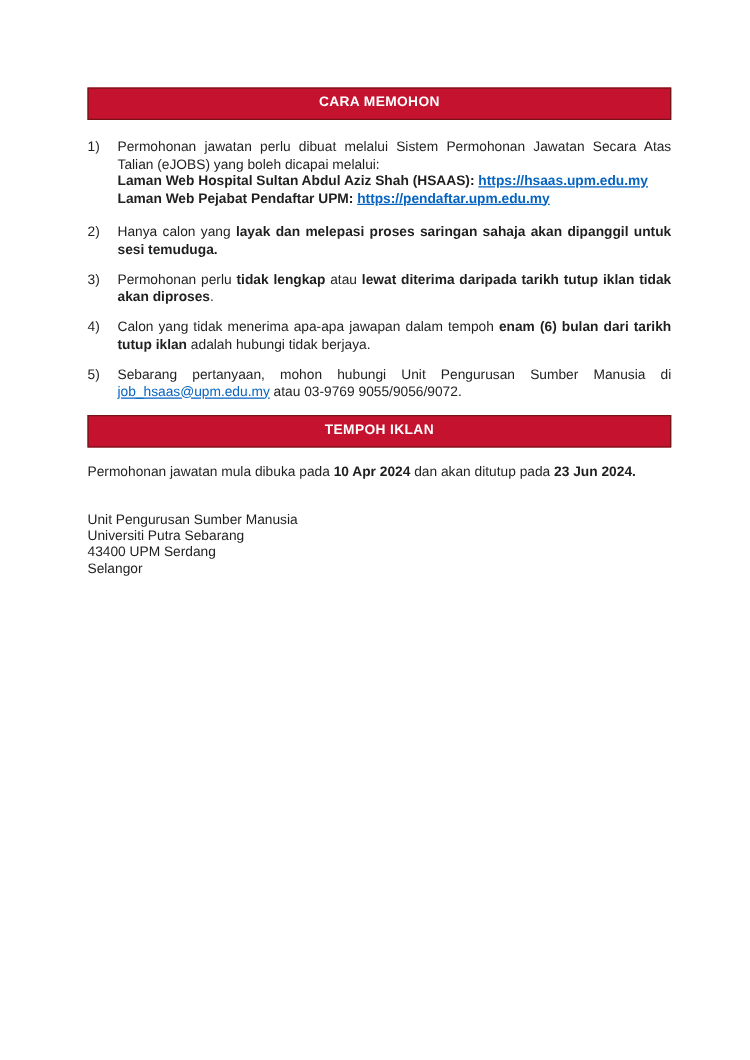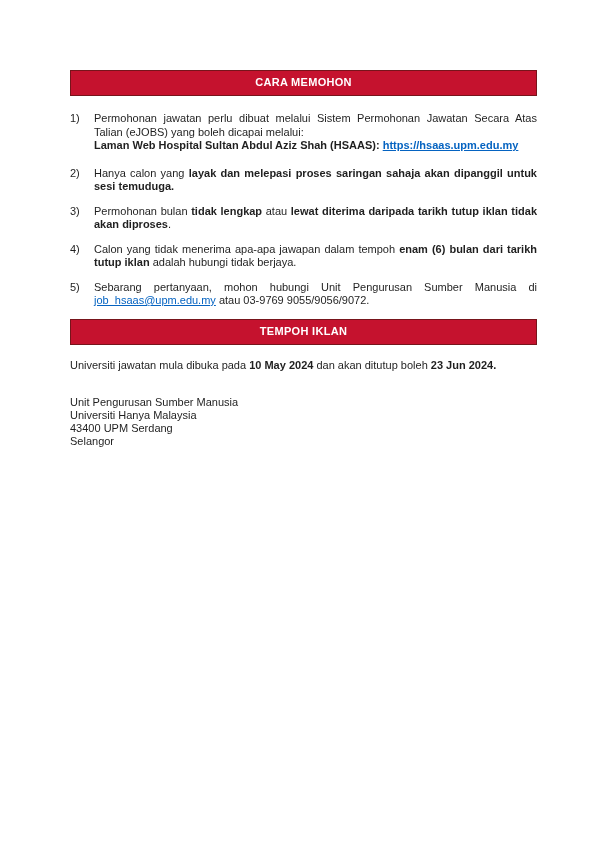--- a/index.html
+++ b/index.html
@@ -52,52 +52,53 @@
   </div>
 
   <div class="list">
 
     <div class="item mb14">
       <span class="num">1)</span>
       <div class="itxt">
         <div><span>Permohonan jawatan perlu dibuat melalui Sistem Permohonan Jawatan Secara Atas Talian (eJOBS) yang boleh dicapai melalui:</span></div>
         <div class="sub">
           <div class="sub-line"><span class="b">Laman Web Hospital Sultan Abdul Aziz Shah (HSAAS): </span><a class="b lnk">https://hsaas.upm.edu.my</a></div>
+          <div class="sub-line"><span class="b">Laman Web Pejabat Pendaftar UPM: </span><a class="b lnk">https://pendaftar.upm.edu.my</a></div>
         </div>
       </div>
     </div>
 
     <div class="item">
       <span class="num">2)</span>
       <div class="itxt"><span>Hanya calon yang </span><span class="b">layak dan melepasi proses saringan sahaja akan dipanggil untuk sesi temuduga.</span></div>
     </div>
 
     <div class="item">
       <span class="num">3)</span>
-      <div class="itxt"><span>Permohonan bulan </span><span class="b">tidak lengkap</span><span> atau </span><span class="b">lewat diterima daripada tarikh tutup iklan tidak akan diproses</span><span>.</span></div>
+      <div class="itxt"><span>Permohonan perlu </span><span class="b">tidak lengkap</span><span> atau </span><span class="b">lewat diterima daripada tarikh tutup iklan tidak akan diproses</span><span>.</span></div>
     </div>
 
     <div class="item">
       <span class="num">4)</span>
       <div class="itxt"><span>Calon yang tidak menerima apa-apa jawapan dalam tempoh </span><span class="b">enam (6) bulan dari tarikh tutup iklan</span><span> adalah hubungi tidak berjaya.</span></div>
     </div>
 
     <div class="item">
       <span class="num">5)</span>
       <div class="itxt"><span>Sebarang pertanyaan, mohon hubungi Unit Pengurusan Sumber Manusia di </span><a class="lnk">job_hsaas@upm.edu.my</a><span> atau 03-9769 9055/9056/9072.</span></div>
     </div>
 
   </div>
 
   <div class="banner second">
     <span class="label">TEMPOH IKLAN</span>
   </div>
 
-  <p class="date"><span>Universiti jawatan mula dibuka pada </span><span class="b">10 May 2024</span><span> dan akan ditutup boleh </span><span class="b">23 Jun 2024.</span></p>
+  <p class="date"><span>Permohonan jawatan mula dibuka pada </span><span class="b">10 Apr 2024</span><span> dan akan ditutup pada </span><span class="b">23 Jun 2024.</span></p>
 
   <div class="addr">
     <div>Unit Pengurusan Sumber Manusia</div>
-    <div>Universiti Hanya Malaysia</div>
+    <div>Universiti Putra Sebarang</div>
     <div>43400 UPM Serdang</div>
     <div>Selangor</div>
   </div>
 
 </div>
 
 </body></html>

